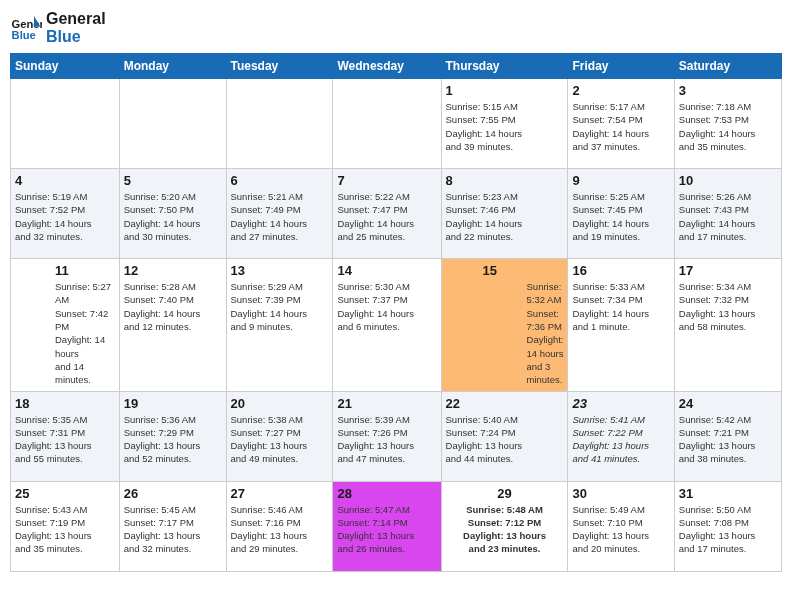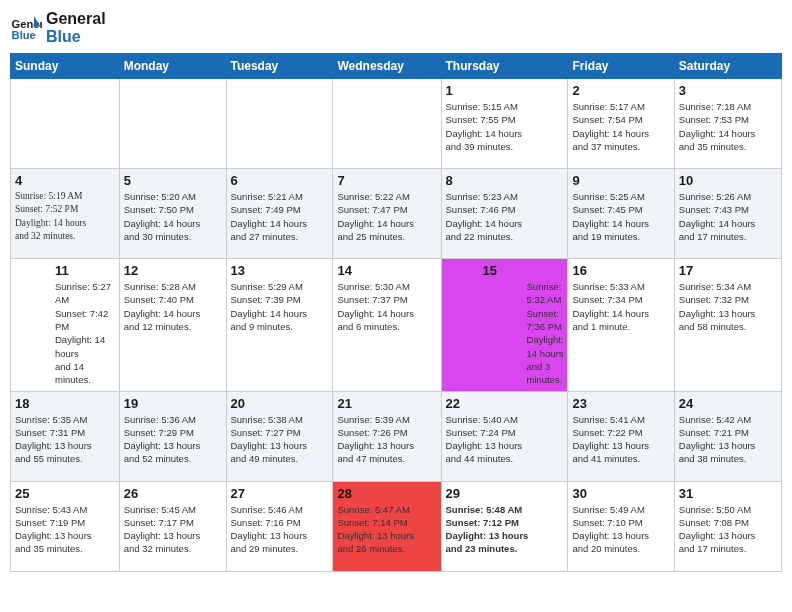--- a/index.html
+++ b/index.html
@@ -133,21 +133,21 @@
           <div class="day-num">3</div>
           <div class="day-info" style="white-space: pre-line;">Sunrise: 7:18 AM
 Sunset: 7:53 PM
 Daylight: 14 hours
 and 35 minutes.</div>
         </td>
       </tr>
       <tr>
         <td style="background: rgb(240, 244, 248);">
           <div class="day-num">4</div>
-          <div class="day-info" style="white-space: pre-line; font-family: Liberation Serif, serif;">Sunrise: 5:19 AM
+          <div class="day-info" style="white-space: pre-line;">Sunrise: 5:19 AM
 Sunset: 7:52 PM
 Daylight: 14 hours
 and 32 minutes.</div>
         </td>
         <td style="background: rgb(240, 244, 248);">
           <div class="day-num">5</div>
           <div class="day-info" style="white-space: pre-line;">Sunrise: 5:20 AM
 Sunset: 7:50 PM
 Daylight: 14 hours
 and 30 minutes.</div>
@@ -210,21 +210,21 @@
 Daylight: 14 hours
 and 9 minutes.</div>
         </td>
         <td style="background: rgb(255, 255, 255);">
           <div class="day-num">14</div>
           <div class="day-info" style="white-space: pre-line;">Sunrise: 5:30 AM
 Sunset: 7:37 PM
 Daylight: 14 hours
 and 6 minutes.</div>
         </td>
-        <td style="background: #d946ef; padding-left: 41px;">
+        <td style="background: #fdba74; padding-left: 41px;">
           <div class="day-num">15</div>
           <div class="day-info" style="white-space: pre-line; margin-left: 44px;">Sunrise: 5:32 AM
 Sunset: 7:36 PM
 Daylight: 14 hours
 and 3 minutes.</div>
         </td>
         <td style="background: rgb(255, 255, 255);">
           <div class="day-num">16</div>
           <div class="day-info" style="white-space: pre-line;">Sunrise: 5:33 AM
 Sunset: 7:34 PM
@@ -268,21 +268,21 @@
 Daylight: 13 hours
 and 47 minutes.</div>
         </td>
         <td style="background: rgb(240, 244, 248);">
           <div class="day-num">22</div>
           <div class="day-info" style="white-space: pre-line;">Sunrise: 5:40 AM
 Sunset: 7:24 PM
 Daylight: 13 hours
 and 44 minutes.</div>
         </td>
-        <td style="background: rgb(240, 244, 248);">
+        <td style="background: rgb(240, 244, 248); font-style: italic;">
           <div class="day-num">23</div>
           <div class="day-info" style="white-space: pre-line;">Sunrise: 5:41 AM
 Sunset: 7:22 PM
 Daylight: 13 hours
 and 41 minutes.</div>
         </td>
         <td style="background: rgb(240, 244, 248);">
           <div class="day-num">24</div>
           <div class="day-info" style="white-space: pre-line;">Sunrise: 5:42 AM
 Sunset: 7:21 PM
@@ -305,28 +305,28 @@
 Daylight: 13 hours
 and 32 minutes.</div>
         </td>
         <td style="background: rgb(255, 255, 255);">
           <div class="day-num">27</div>
           <div class="day-info" style="white-space: pre-line;">Sunrise: 5:46 AM
 Sunset: 7:16 PM
 Daylight: 13 hours
 and 29 minutes.</div>
         </td>
-        <td style="background: #ef4444;">
+        <td style="background: #d946ef;">
           <div class="day-num">28</div>
           <div class="day-info" style="white-space: pre-line;">Sunrise: 5:47 AM
 Sunset: 7:14 PM
 Daylight: 13 hours
 and 26 minutes.</div>
         </td>
-        <td style="background: rgb(255, 255, 255);">
+        <td style="background: rgb(255, 255, 255); text-align: center;">
           <div class="day-num">29</div>
           <div class="day-info" style="white-space: pre-line; font-weight: bold;">Sunrise: 5:48 AM
 Sunset: 7:12 PM
 Daylight: 13 hours
 and 23 minutes.</div>
         </td>
         <td style="background: rgb(255, 255, 255);">
           <div class="day-num">30</div>
           <div class="day-info" style="white-space: pre-line;">Sunrise: 5:49 AM
 Sunset: 7:10 PM

